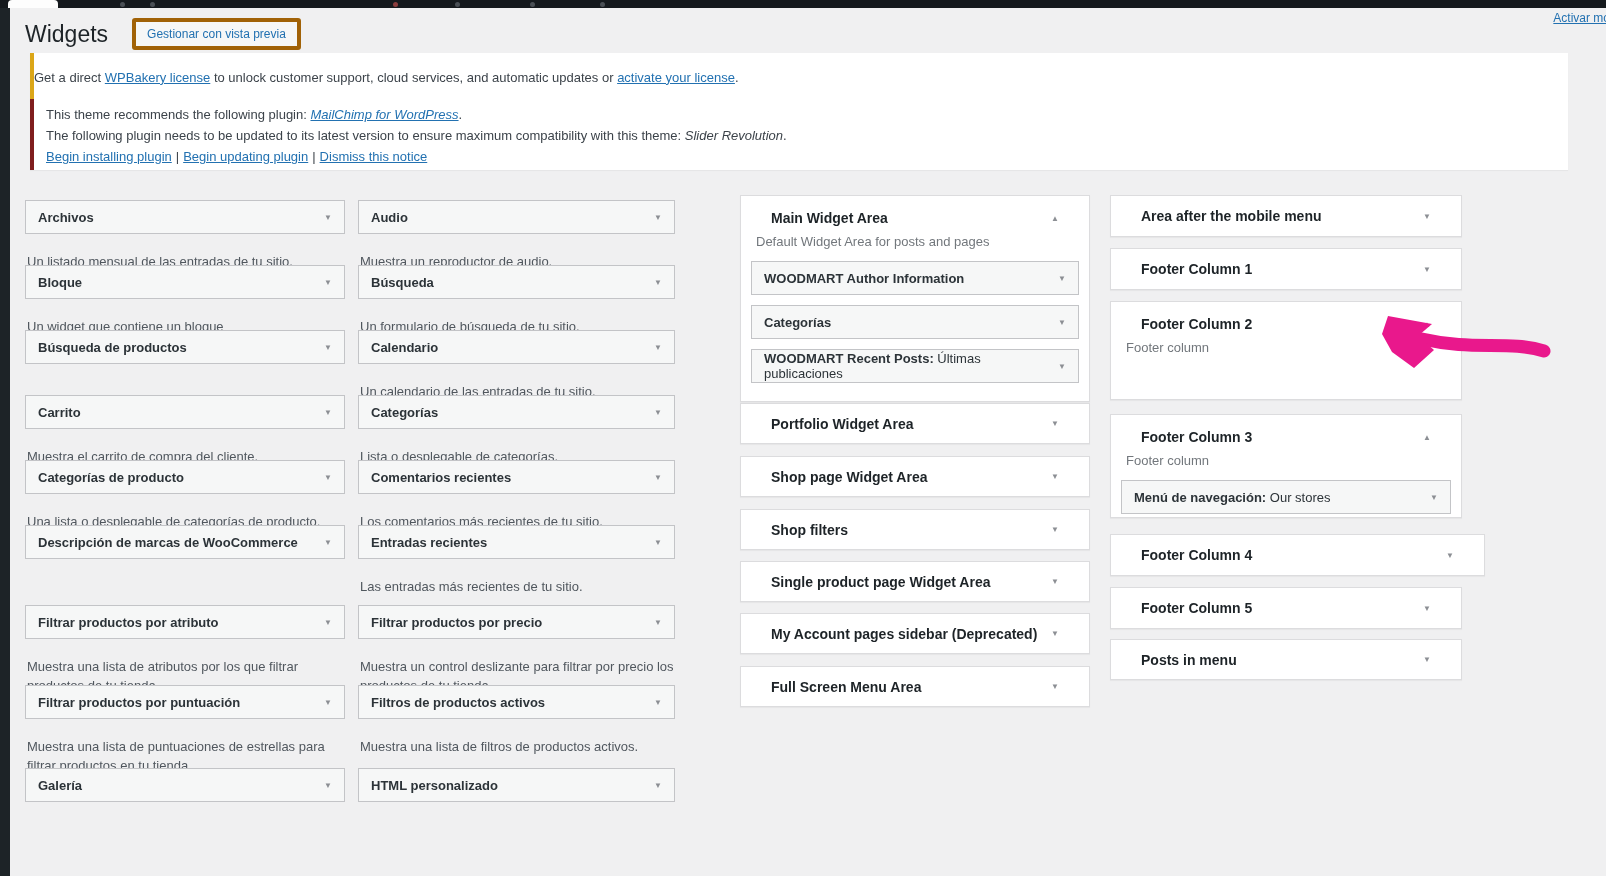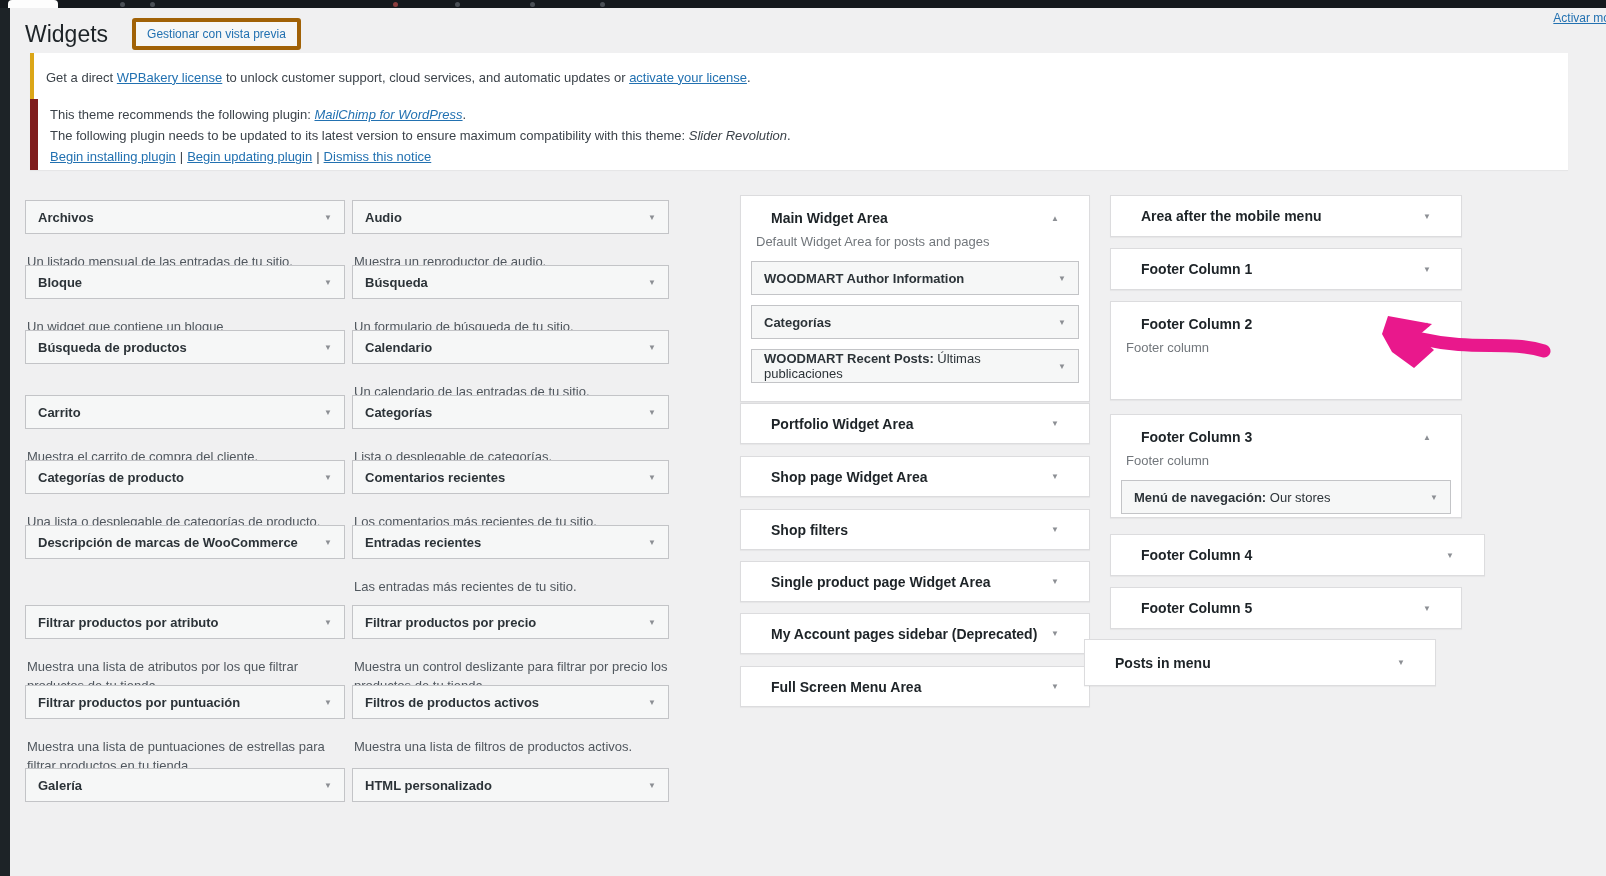--- a/index.html
+++ b/index.html
@@ -18,32 +18,32 @@
   
   .pagehead{position:absolute;left:25px;top:18px;display:flex;align-items:center;gap:24px}
   .pagehead .ptitle-main{font-size:23px;font-weight:400;color:#1d2327;margin:0;line-height:29px}
   .btn{font-size:12px;color:#2271b1;background:#f6f7f7;border:4px solid #a16207;border-radius:3px;
        padding:5px 11px;cursor:pointer;font-family:"Liberation Sans",sans-serif}
 
   
   a{color:#2271b1}
   .notice{position:absolute;left:30px;width:1538px;background:#fff;box-sizing:border-box;
           box-shadow:0 1px 1px rgba(0,0,0,.04);font-size:13px;color:#3c434a}
-  .notice-warning{top:53px;height:48px;border-left:4px solid #dba617;display:flex;align-items:center;padding-left:12px}
-  .notice-success{top:99px;height:71px;border-left:8px solid #7f1d1d;padding:9px 12px}
+  .notice-warning{top:53px;height:48px;border-left:4px solid #dba617;display:flex;align-items:center;}
+  .notice-success{top:99px;height:71px;border-left:4px solid #7f1d1d;padding:9px 12px}
   .notice p{margin:0 0 8px 0;line-height:13px}
   .notice .em{font-style:italic}
   .notice .lnk{text-decoration:underline;cursor:pointer}
   .notice .sep{color:#3c434a;margin:0 4px}
 
   
   .avail{position:absolute;left:25px;top:200px;width:650px}
   .avail h2{font-size:14px;font-weight:700;color:#1d2327;margin:0 0 8px}
   .avail .intro{font-size:13px;line-height:19px;color:#3c434a;margin:0 0 15px;width:648px}
-  .wrow{display:flex;gap:7px}
+  .wrow{display:flex;gap:13px}
   .wcell{width:320px}
   .wcell.c2{width:317px}
   .wcard{height:34px;box-sizing:border-box;border:1px solid #c3c4c7;background:#f6f7f7;display:flex;
          align-items:center;justify-content:space-between;padding:0 12px;cursor:pointer}
   .wlabel{font-size:13px;font-weight:700;color:#2c3338}
   .chev{font-size:8px;color:#8c8f94;flex:0 0 auto}
   .wdesc{font-size:13px;color:#50575e;margin:18px 0 0 2px;line-height:19px}
 
   
   .panel{position:absolute;background:#fff;border:1px solid #dcdcde;box-sizing:border-box;
@@ -350,21 +350,21 @@
       <span class="ptitle">Footer Column 4</span>
       <span class="chev">▼</span>
     </div>
   </div>
   <div class="panel" style="left:1110px;top:587px;width:352px;height:42px">
     <div class="phead bar">
       <span class="ptitle">Footer Column 5</span>
       <span class="chev">▼</span>
     </div>
   </div>
-  <div class="panel" style="left:1084px;top:639px;width:352px;height:47px">
+  <div class="panel" style="left:1110px;top:639px;width:352px;height:41px">
     <div class="phead bar">
       <span class="ptitle">Posts in menu</span>
       <span class="chev">▼</span>
     </div>
   </div>
 
   <svg class="annot" width="200" height="80" viewBox="0 0 200 80">
     <path d="M186 51 C 150 40, 116 51, 64 39" stroke="#e9188c" stroke-width="13" fill="none" stroke-linecap="round"></path>
     <path d="M30 16 L74 24 L60 36 L76 50 L56 68 L34 52 L24 34 Z" fill="#e9188c"></path>
   </svg>

